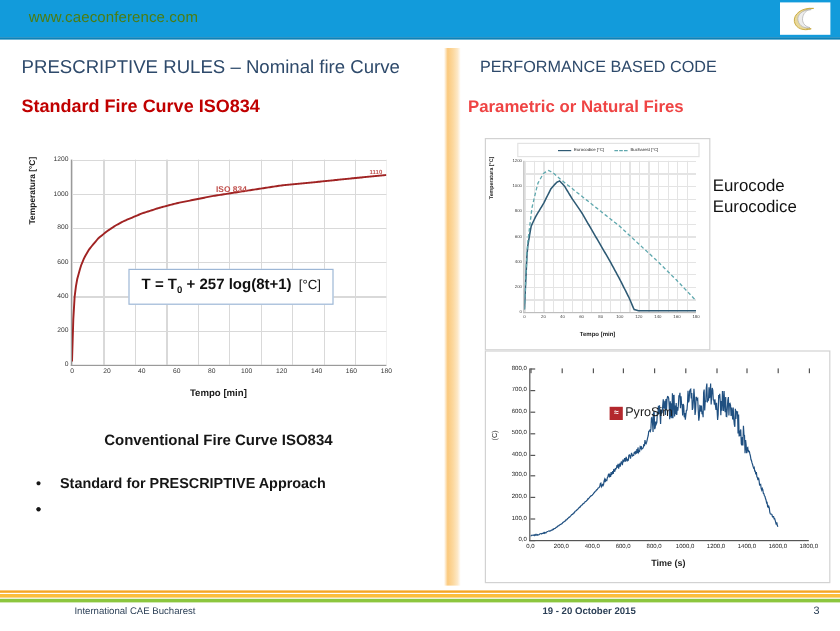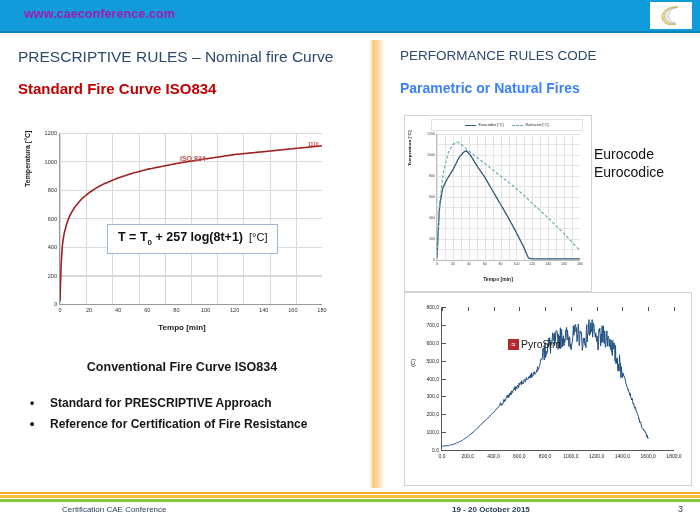--- a/index.html
+++ b/index.html
@@ -10,21 +10,21 @@
     overflow:hidden;
     position:relative;
   }
   
   .topbar{
     position:absolute;left:0;top:0;width:700px;height:31px;
     background:#129BDB;
   }
   .topbar-url{
     position:absolute;left:24px;top:7px;
-    color:#a21caf;font-size:12.5px;font-weight:bold;
+    color:#4d7c0f;font-size:12.5px;font-weight:normal;
     letter-spacing:.1px;
   }
   .logo-box{
     position:absolute;right:8px;top:2px;width:42px;height:27px;
     background:#ffffff;display:flex;align-items:center;justify-content:center;
   }
   .topbar-underline{
     position:absolute;left:0;top:31px;width:700px;height:2px;background:#0d82b8;
   }
 
@@ -41,22 +41,22 @@
   }
   .h-left-sub{
     position:absolute;left:18px;top:80px;
     font-size:15px;color:#C00000;font-weight:bold;white-space:nowrap;
   }
   .h-right-title{
     position:absolute;left:400px;top:48px;
     font-size:13.5px;color:#2E4A6B;font-weight:normal;white-space:nowrap;
   }
   .h-right-sub{
-    position:absolute;left:400px;top:80px;
-    font-size:14px;color:#3b82f6;font-weight:bold;white-space:nowrap;
+    position:absolute;left:390px;top:80px;
+    font-size:14px;color:#ef4444;font-weight:bold;white-space:nowrap;
   }
 
   
   .chart-left{
     position:absolute;left:26px;top:125px;width:312px;height:218px;
     background:#ffffff;
   }
   .cl-ylabel{
     position:absolute;left:-2px;top:62px;
     transform:rotate(-90deg);transform-origin:left top;
@@ -199,21 +199,21 @@
   <svg width="26" height="22" viewBox="0 0 26 22">
     <path d="M20 2 C10 1 3 7 4 13 C5 19 12 21 18 19 C12 19 8 15 8 11 C8 6 13 2 20 2 Z" fill="#E8D89A" stroke="#C8A93F" stroke-width="0.8"></path>
     <path d="M18 3 C10 3 6 8 7 12 C8 17 13 19 17 18 C12 17 10 13 11 9 C12 5 15 3 18 3 Z" fill="#EDEDED" stroke="#AFAFAF" stroke-width="0.6"></path>
   </svg>
 </div>
 
 <div class="divider"></div>
 
 <div class="h-left-title">PRESCRIPTIVE RULES – Nominal fire Curve</div>
 <div class="h-left-sub">Standard Fire Curve ISO834</div>
-<div class="h-right-title">PERFORMANCE RULES CODE</div>
+<div class="h-right-title">PERFORMANCE BASED CODE</div>
 <div class="h-right-sub">Parametric or Natural Fires</div>
 
 <div class="chart-left">
   <div class="cl-ylabel">Temperatura [°C]</div>
   <div class="cl-xlabel">Tempo [min]</div>
   <div class="cl-plot">
     <div id="cl-ticks-y">
         <div class="cl-ytick" style="top: 171px;">0</div>
         <div class="cl-ytick" style="top: 142.5px;">200</div>
         <div class="cl-ytick" style="top: 114px;">400</div>
@@ -242,21 +242,21 @@
   </div>
   <div class="eqbox">
     <span>T = T</span><sub>0</sub><span> + 257 log(8t+1)</span><span class="unit">[°C]</span>
   </div>
 </div>
 
 <div class="caption">Conventional Fire Curve ISO834</div>
 <ul class="bullets" id="bullet-list">
     <li><span class="bul">•</span><span>Standard for PRESCRIPTIVE Approach</span></li>
     <li><span class="bul">•</span></li>
-    <li><span class="bul">•</span><span>Reference for Certification of Fire Resistance</span></li>
+    <li><span class="bul">•</span></li>
   </ul>
 
 <div class="chart-r1">
   <div class="r1-legend">
     <span class="item">
       <span class="sw-solid"></span>
       <span>Eurocodice [°C]</span>
     </span>
     <span class="item">
       <span class="sw-dash"></span>
@@ -293,20 +293,21 @@
     </svg>
   </div>
 </div>
 <div class="eurocode-note">
   <div>Eurocode</div>
   <div>Eurocodice</div>
 </div>
 
 <div class="chart-r2">
   <div class="r2-ylabel">(C)</div>
+  <div class="r2-xlabel">Time (s)</div>
   <div class="r2-plot">
     <div id="r2-ticks-y">
         <div class="r2-ytick" style="top: 143px;">0,0</div>
         <div class="r2-ytickmark" style="top: 143px;"></div>
         <div class="r2-ytick" style="top: 125.125px;">100,0</div>
         <div class="r2-ytickmark" style="top: 125.125px;"></div>
         <div class="r2-ytick" style="top: 107.25px;">200,0</div>
         <div class="r2-ytickmark" style="top: 107.25px;"></div>
         <div class="r2-ytick" style="top: 89.375px;">300,0</div>
         <div class="r2-ytickmark" style="top: 89.375px;"></div>
@@ -349,15 +350,15 @@
     <div class="pyrosim-badge">
       <span class="mark">≈</span>
       <span class="txt">PyroSim</span>
     </div>
   </div>
 </div>
 
 <div class="footer-rule1"></div>
 <div class="footer-rule2"></div>
 <div class="footer-rule3"></div>
-<div class="footer-left">Certification CAE Conference</div>
+<div class="footer-left">International CAE Bucharest</div>
 <div class="footer-mid">19 - 20 October 2015</div>
 <div class="footer-right">3</div>
 
 </body></html>

